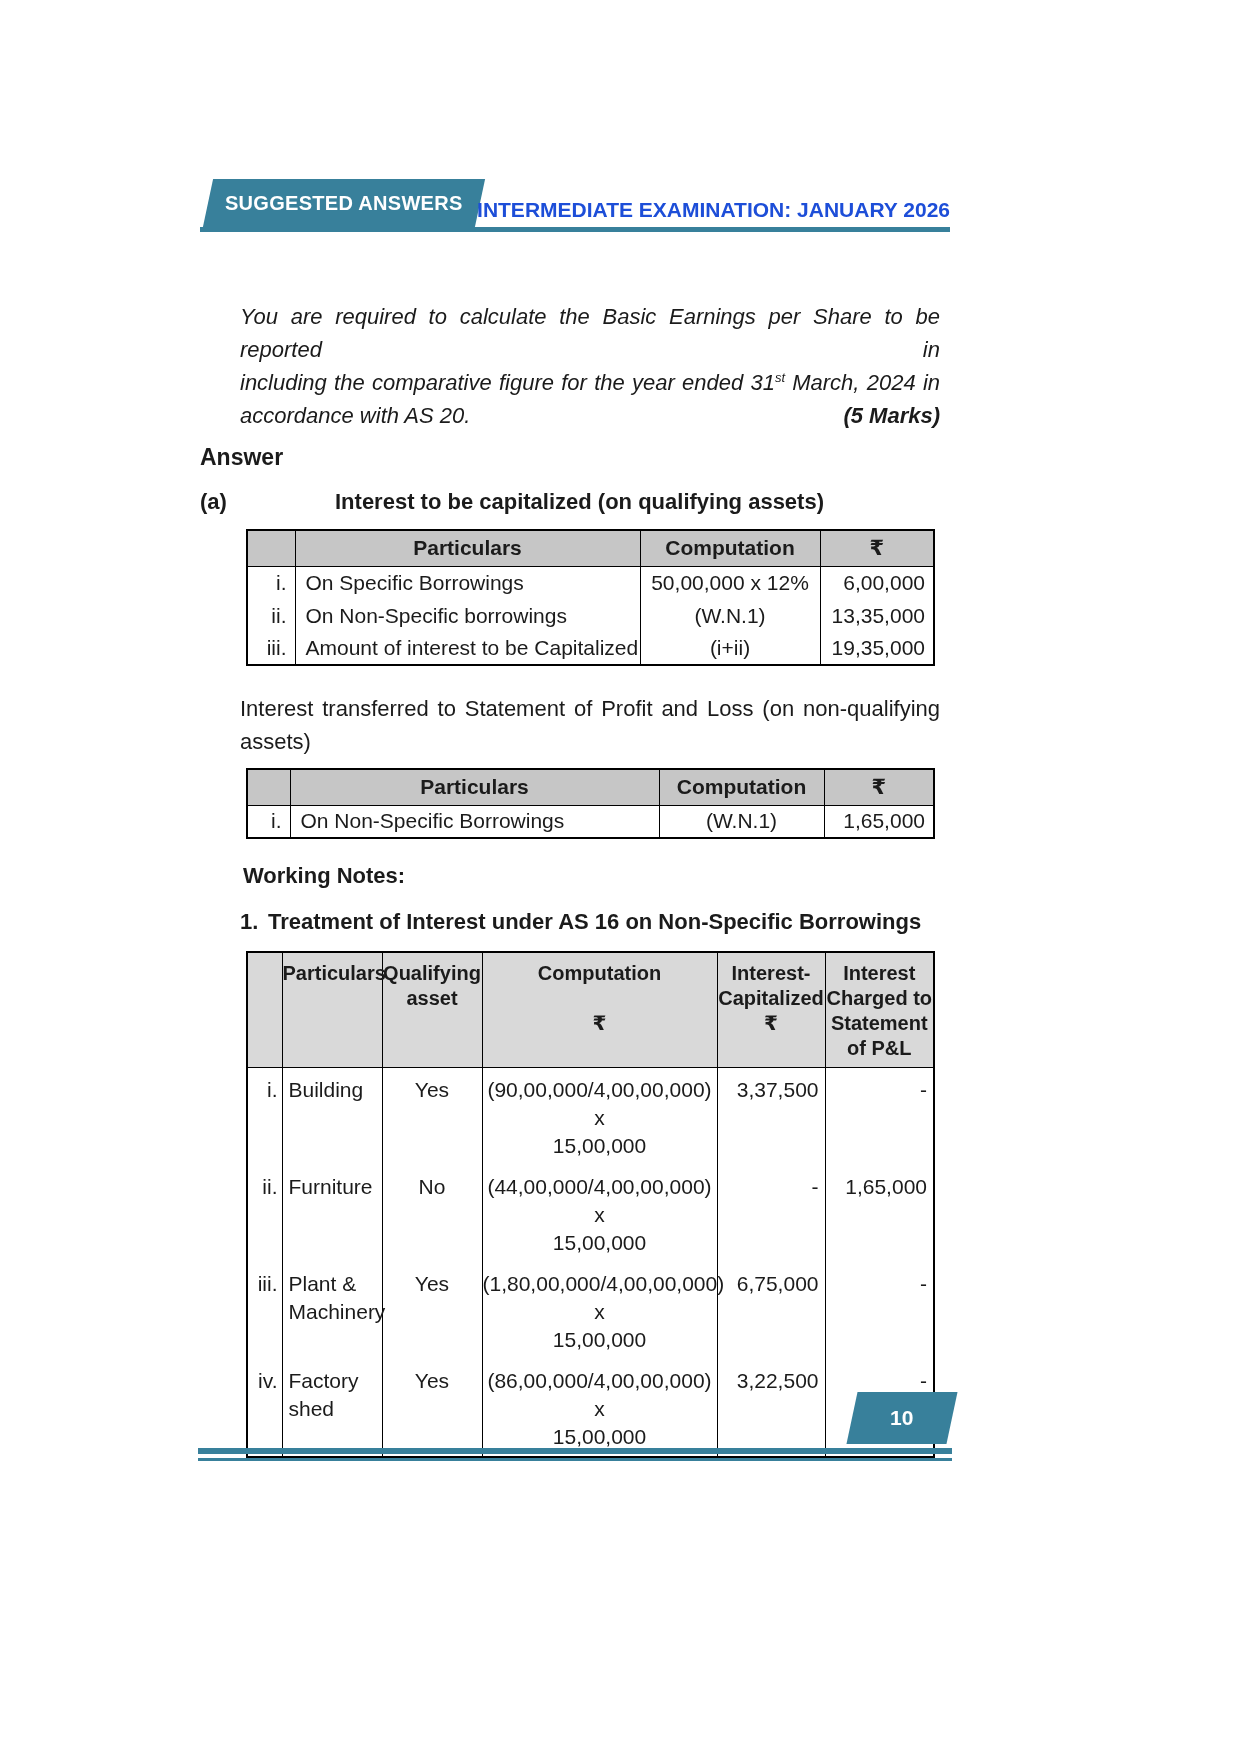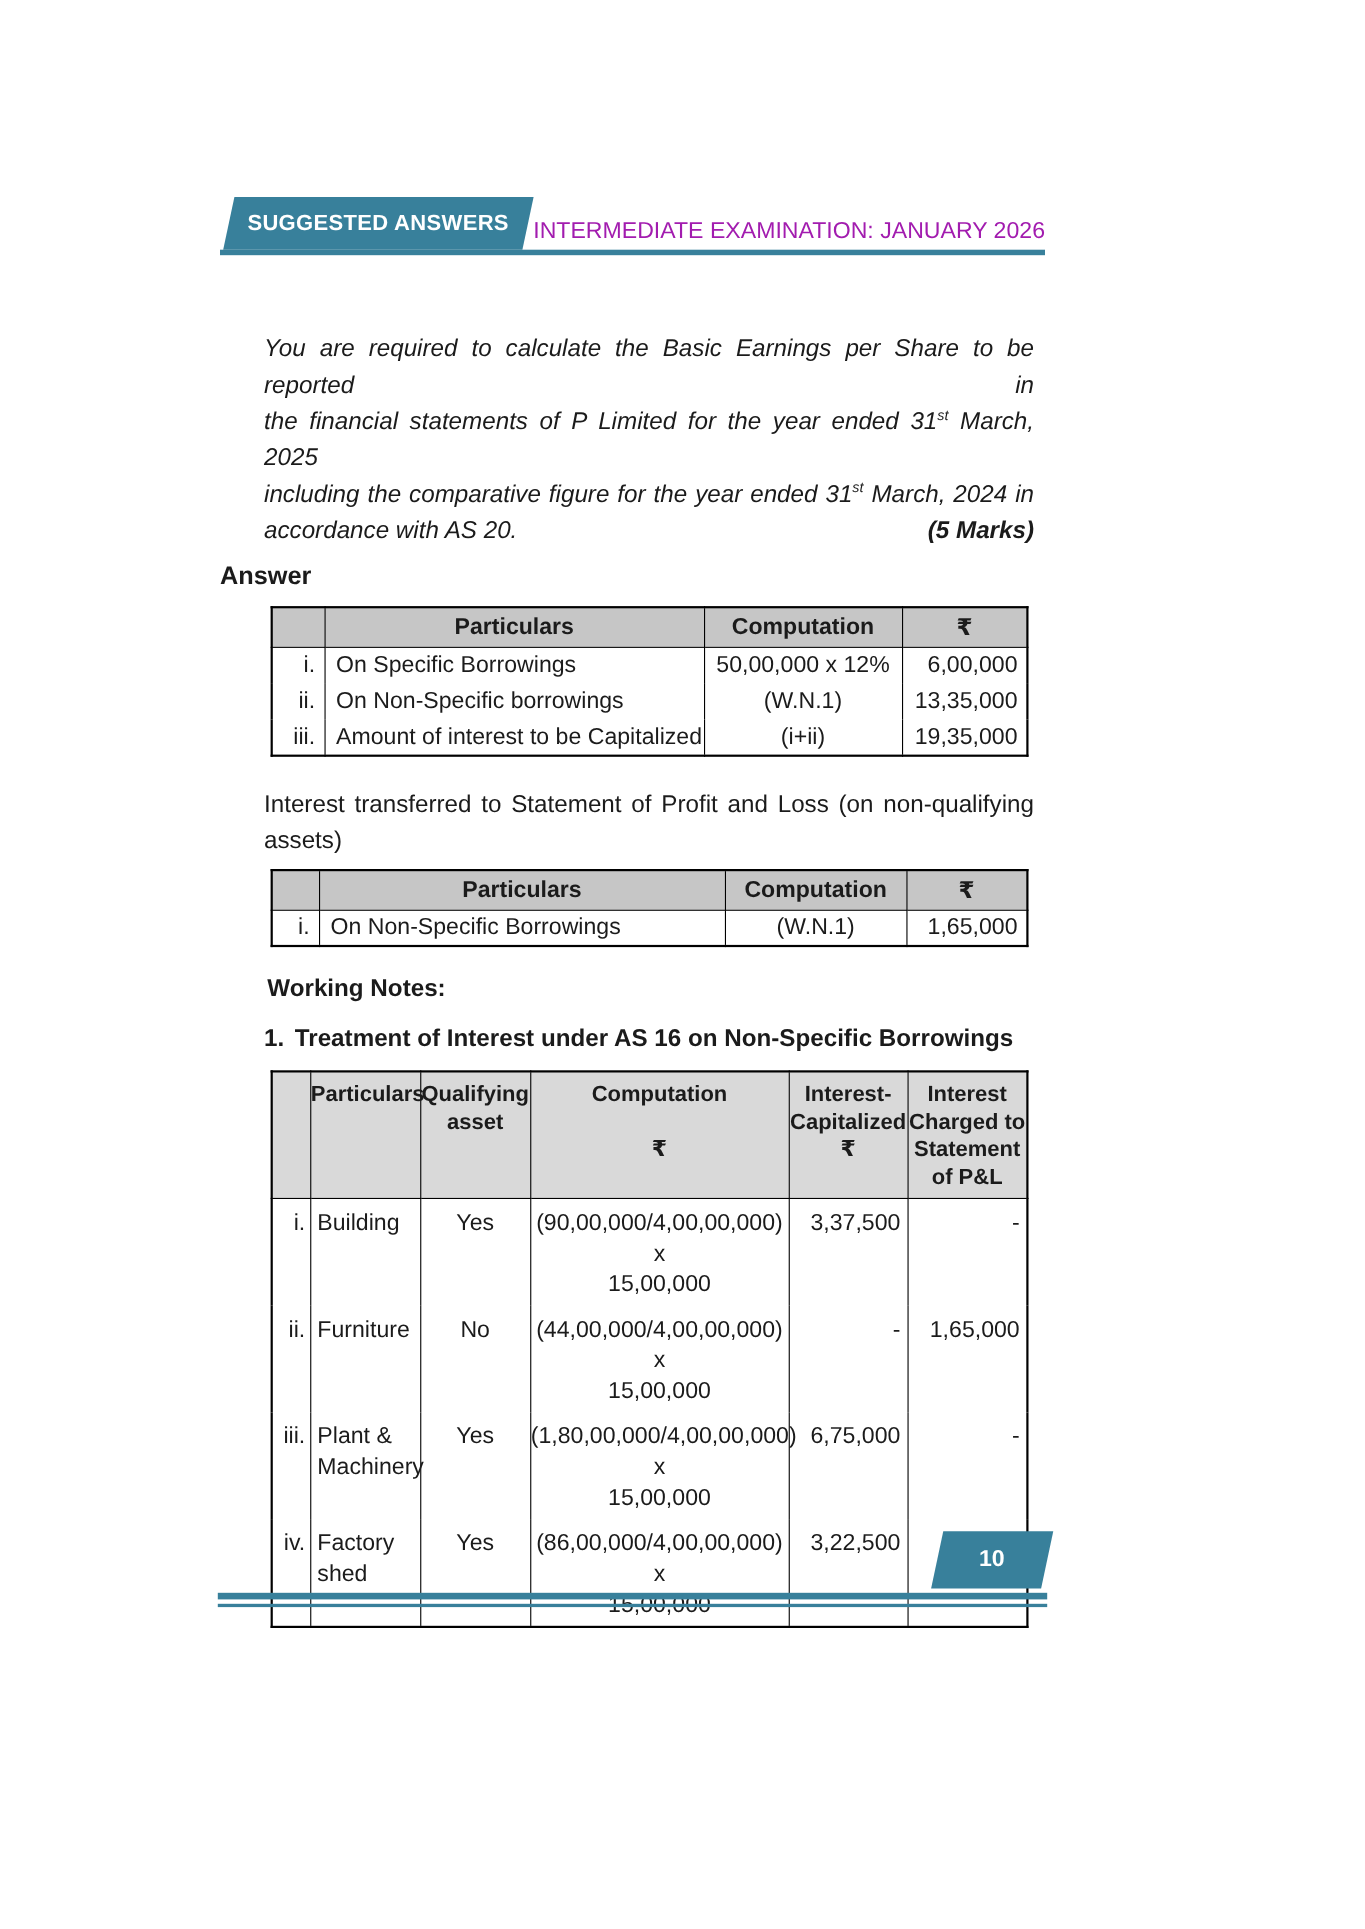--- a/index.html
+++ b/index.html
@@ -4,21 +4,21 @@
 <style>
   * { margin:0; padding:0; box-sizing:border-box; }
   body { background:#888; font-family:"Liberation Sans","DejaVu Sans",sans-serif; }
   .page { position:relative; width:1241px; height:1754px; background:#ffffff; margin:0 auto; overflow:hidden; color:#1b1b1b; }
 
   
   .banner { position:absolute; top:179px; left:208px; width:272px; height:48px;
             background:#38809b; transform:skewX(-12deg); display:flex; align-items:center; justify-content:center; }
   .banner span { transform:skewX(12deg); color:#ffffff; font-weight:bold; font-size:20px; letter-spacing:.3px; }
   .header-title { position:absolute; top:198px; left:200px; width:750px; text-align:right;
-                  color:#a21caf; font-weight:normal; font-size:21px; }
+                  color:#1d4ed8; font-weight:bold; font-size:21px; }
   .header-rule { position:absolute; top:227px; left:200px; width:750px; height:5px; background:#38809b; }
 
   
   .main { position:absolute; top:300px; left:200px; width:752px; }
 
   .q-para { margin-left:40px; margin-right:12px; font-style:italic; font-size:22px; line-height:33px; }
   .q-line { text-align:justify; text-align-last:justify; }
   .q-last { display:flex; justify-content:space-between; }
   .q-para sup { font-size:13px; line-height:0; }
   .marks { font-weight:bold; }
@@ -77,30 +77,32 @@
   <div class="banner">
     <span>SUGGESTED ANSWERS</span>
   </div>
   <div class="header-title">INTERMEDIATE EXAMINATION: JANUARY 2026</div>
   <div class="header-rule"></div>
 
   <div class="main">
 
     <div class="q-para">
       <div class="q-line">You are required to calculate the Basic Earnings per Share to be reported in</div>
-      <div class="q-line"><span>the financial statements of P Limited for the year ended 31</span><sup>st</sup><span> March, 2025</span></div>
       <div class="q-line"><span>including the comparative figure for the year ended 31</span><sup>st</sup><span> March, 2024 in</span></div>
       <div class="q-last">
         <span>accordance with AS 20.</span>
         <span class="marks">(5 Marks)</span>
       </div>
     </div>
 
     <div class="answer">Answer</div>
 
+    <div class="sec-head">
+      <span class="sec-label">(a)</span><span>Interest to be capitalized (on qualifying assets)</span>
+    </div>
 
     <table class="data t12 t1">
       <colgroup>
           <col style="width:48px">
           <col style="width:345px">
           <col style="width:180px">
           <col style="width:114px">
         </colgroup>
       <thead>
         <tr>

